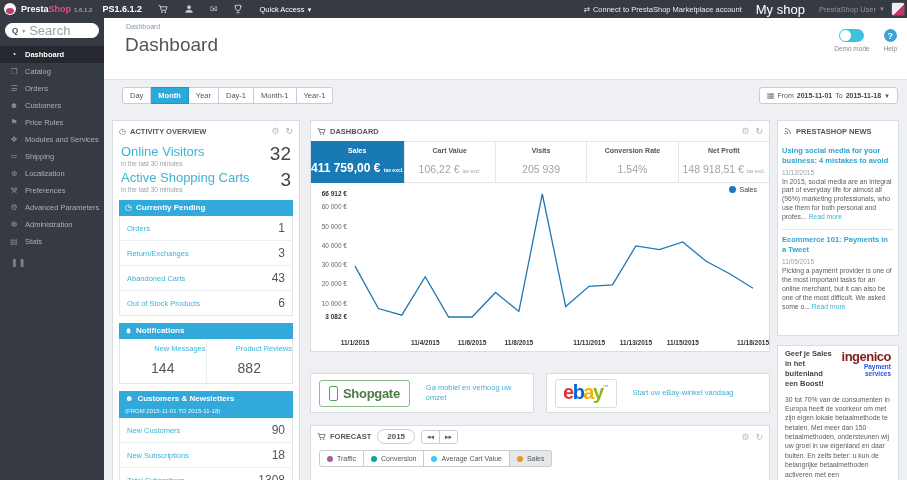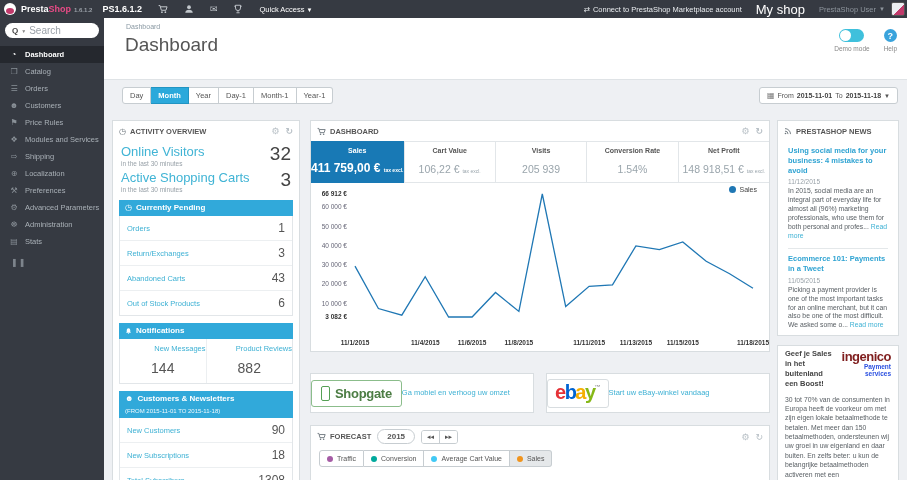--- a/index.html
+++ b/index.html
@@ -23,21 +23,21 @@
   .marketplace { font-size:7.5px; color:#e8ebee; display:flex; align-items:center; gap:3px; cursor:pointer; white-space:nowrap; }
   .myshop { margin:0 14px; font-size:13px; color:#fff; cursor:pointer; white-space:nowrap; }
   .userbox { font-size:7.5px; color:#8d949c; display:flex; align-items:center; gap:3px; cursor:pointer; margin-right:2px; white-space:nowrap; }
   .avatar { width:14px; height:14px; border-radius:2px; margin-left:3px; background:linear-gradient(135deg,#eceef1 55%,#c13a6b 55%); border:1px solid #555; }
 
   
   .sidebar { position:absolute; top:18px; left:0; width:104px; bottom:0; background:#363a42; z-index:20; }
   .search-wrap { margin:5px 5px 8px; background:#fff; border-radius:9px; height:15px; display:flex; align-items:center; padding:0 7px; gap:3px; }
   .search-q { font-size:8px; color:#444; font-weight:bold; }
   .search-caret { font-size:5px; color:#888; }
-  .search-input { border:none; outline:none; flex:1; width:100%; font-size:10px; color:#666; background:transparent; }
+  .search-input { border:none; outline:none; flex:1; width:100%; font-size:13px; color:#666; background:transparent; }
   .search-input::placeholder { color:#9aa1a8; }
   .menu-item { height:17px; display:flex; align-items:center; gap:6px; padding-left:9px; color:#a9b0b7; font-size:7.5px; cursor:pointer; }
   .menu-item .mi-icon { width:10px; text-align:center; font-size:8px; color:#8a9198; }
   .menu-item.active { background:#25282e; color:#fff; font-weight:bold; }
   .menu-item.active .mi-icon { color:#fff; }
   .collapse-btn { margin:8px 0 0 11px; color:#7d848c; font-size:8px; letter-spacing:1px; cursor:pointer; }
 
   
   .main-header { position:absolute; left:104px; top:18px; right:0; height:62px; background:#fff; border-bottom:1px solid #dfe3e6; }
   .breadcrumb { position:absolute; left:22px; top:5px; font-size:7px; color:#8a99a3; }
@@ -99,21 +99,21 @@
   .mtab.active .mtab-value { font-size:12px; font-weight:bold; margin-top:7px; }
   .chart-wrap { position:relative; height:166px; }
   .ytick { position:absolute; width:36px; text-align:right; font-size:6.5px; color:#667; }
   .ytick.edge { font-weight:bold; color:#333; }
   .xtick { position:absolute; bottom:3px; transform:translateX(-50%); font-size:6.5px; font-weight:bold; color:#333; white-space:nowrap; }
   .chart-legend { position:absolute; top:3px; right:12px; display:flex; align-items:center; gap:3px; font-size:7px; color:#444; cursor:pointer; }
   .legend-dot { width:7px; height:7px; border-radius:50%; background:#1f77b4; }
   #sales-svg { position:absolute; left:40px; top:6px; }
 
   
-  .module-box { position:absolute; top:373px; width:224px; height:40px; background:#fff; border:1px solid #d8dde0; display:flex; align-items:center; gap:0; padding:0 0; }
+  .module-box { position:absolute; top:373px; width:224px; height:40px; background:#fff; border:1px solid #d8dde0; display:flex; align-items:center; gap:16px; padding:0 8px; }
   #shopgate-box { left:310px; }
   #ebay-box { left:546px; }
   .shopgate-logo { border:1px solid #8bbd8b; border-radius:3px; height:27px; display:flex; align-items:center; gap:5px; padding:0 9px; flex:none; }
   .sg-phone { width:9px; height:15px; border:1.5px solid #55a055; border-radius:2px; }
   .sg-text { font-size:13px; color:#4c7d44; font-weight:bold; letter-spacing:-.3px; }
   .module-link { font-size:7.5px; color:#3eb1d4; cursor:pointer; line-height:1.3; }
   .ebay-logo { border:1px solid #d8dde0; border-radius:3px; height:29px; display:flex; align-items:flex-start; padding:1px 7px 0; font-size:20px; font-weight:bold; letter-spacing:-1.5px; flex:none; }
   .ebay-logo .tm { font-size:6px; color:#999; letter-spacing:0; margin-top:3px; }
 
   
@@ -126,21 +126,21 @@
   .fc-arrow + .fc-arrow { border-left:1px solid #c7cdd1; }
   .fc-legend { display:flex; margin:6px 0 0 8px; }
   .leg-btn { display:flex; align-items:center; gap:4px; border:1px solid #c7cdd1; border-left:none; background:#fff; height:17px; padding:0 7px; font-size:7px; color:#555; cursor:pointer; }
   .leg-btn:first-child { border-left:1px solid #c7cdd1; border-radius:3px 0 0 3px; }
   .leg-btn:last-child { border-radius:0 3px 3px 0; }
   .leg-btn.active { background:#e5e8ea; }
   .leg-dot { width:6px; height:6px; border-radius:50%; }
 
   
   #news-panel { left:777px; top:120px; width:122px; height:216px; overflow:hidden; }
-  .news-body { padding:0 10px 4px; }
+  .news-body { padding:0 4px 4px; }
   .news-title { font-size:7.5px; font-weight:bold; color:#2fa3d2; line-height:1.3; margin-top:5px; cursor:pointer; }
   .news-date { font-size:6.5px; color:#98a1a8; margin:3px 0 2px; }
   .news-excerpt { font-size:6.8px; color:#5a6065; line-height:1.32; }
   .read-more { color:#3eb1d4; cursor:pointer; }
   .news-divider { border-top:1px solid #e4e8ea; margin:7px 0 1px; }
 
   
   #tips-panel { left:777px; top:345px; width:122px; height:136px; overflow:hidden; }
   .tips-body { padding:3px 7px; }
   .ingenico { float:right; text-align:right; margin:1px 0 2px 4px; cursor:pointer; }

